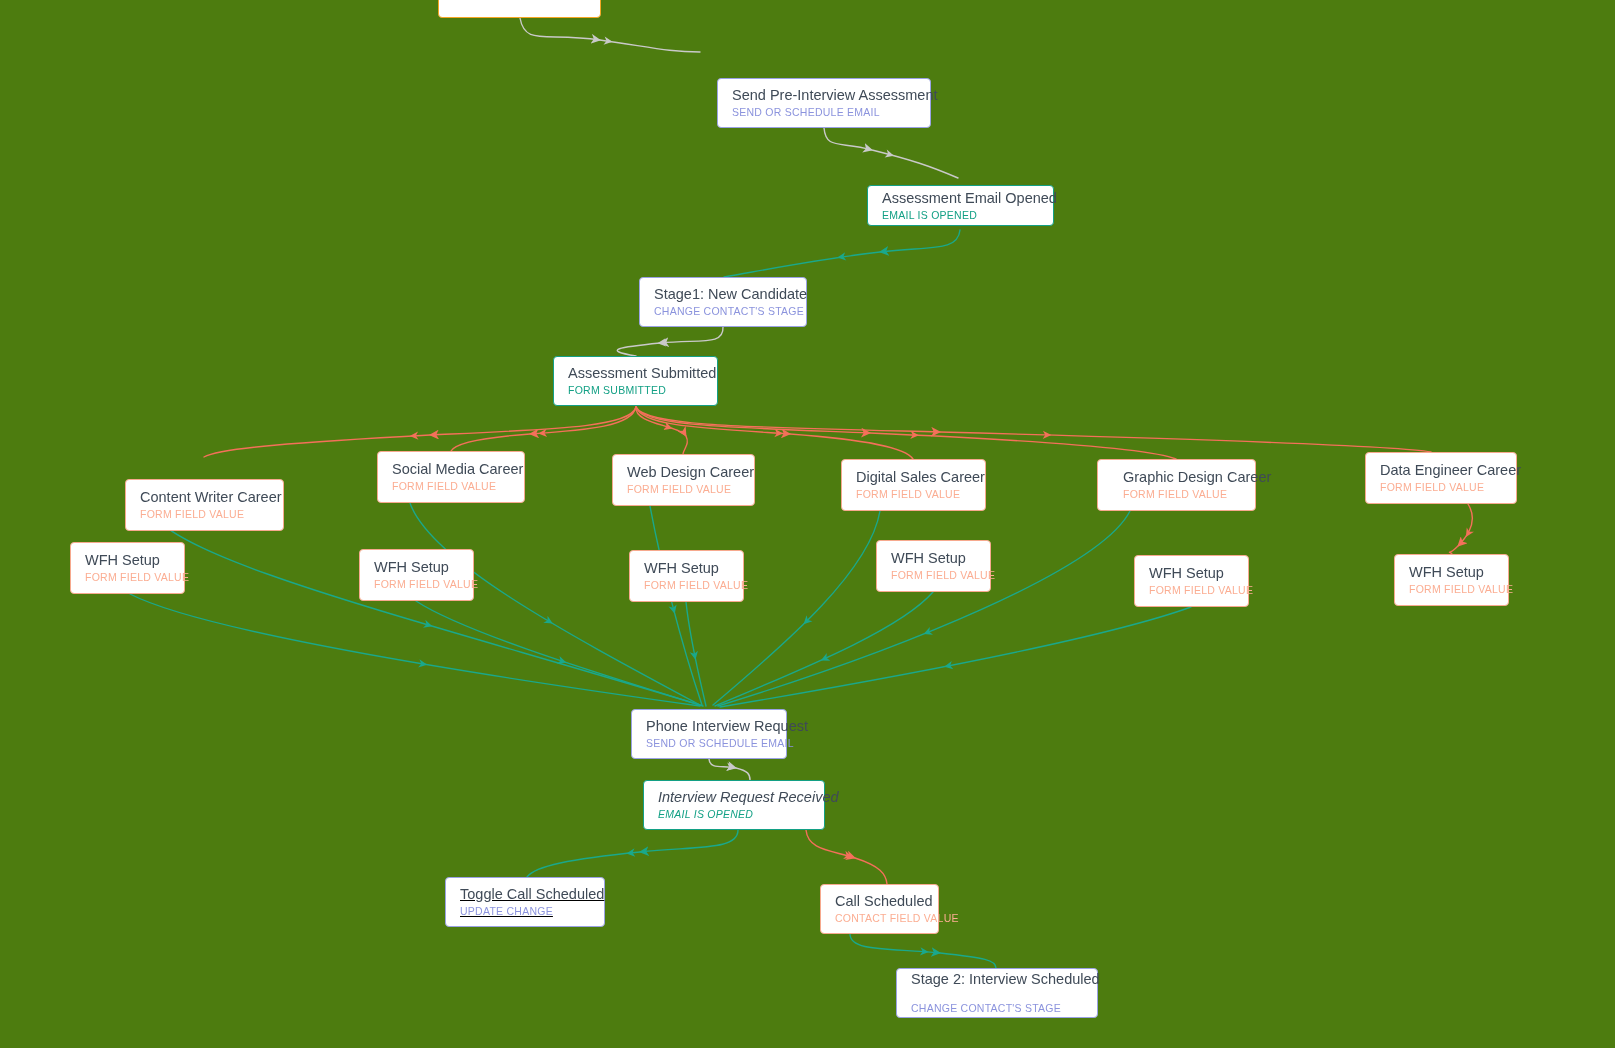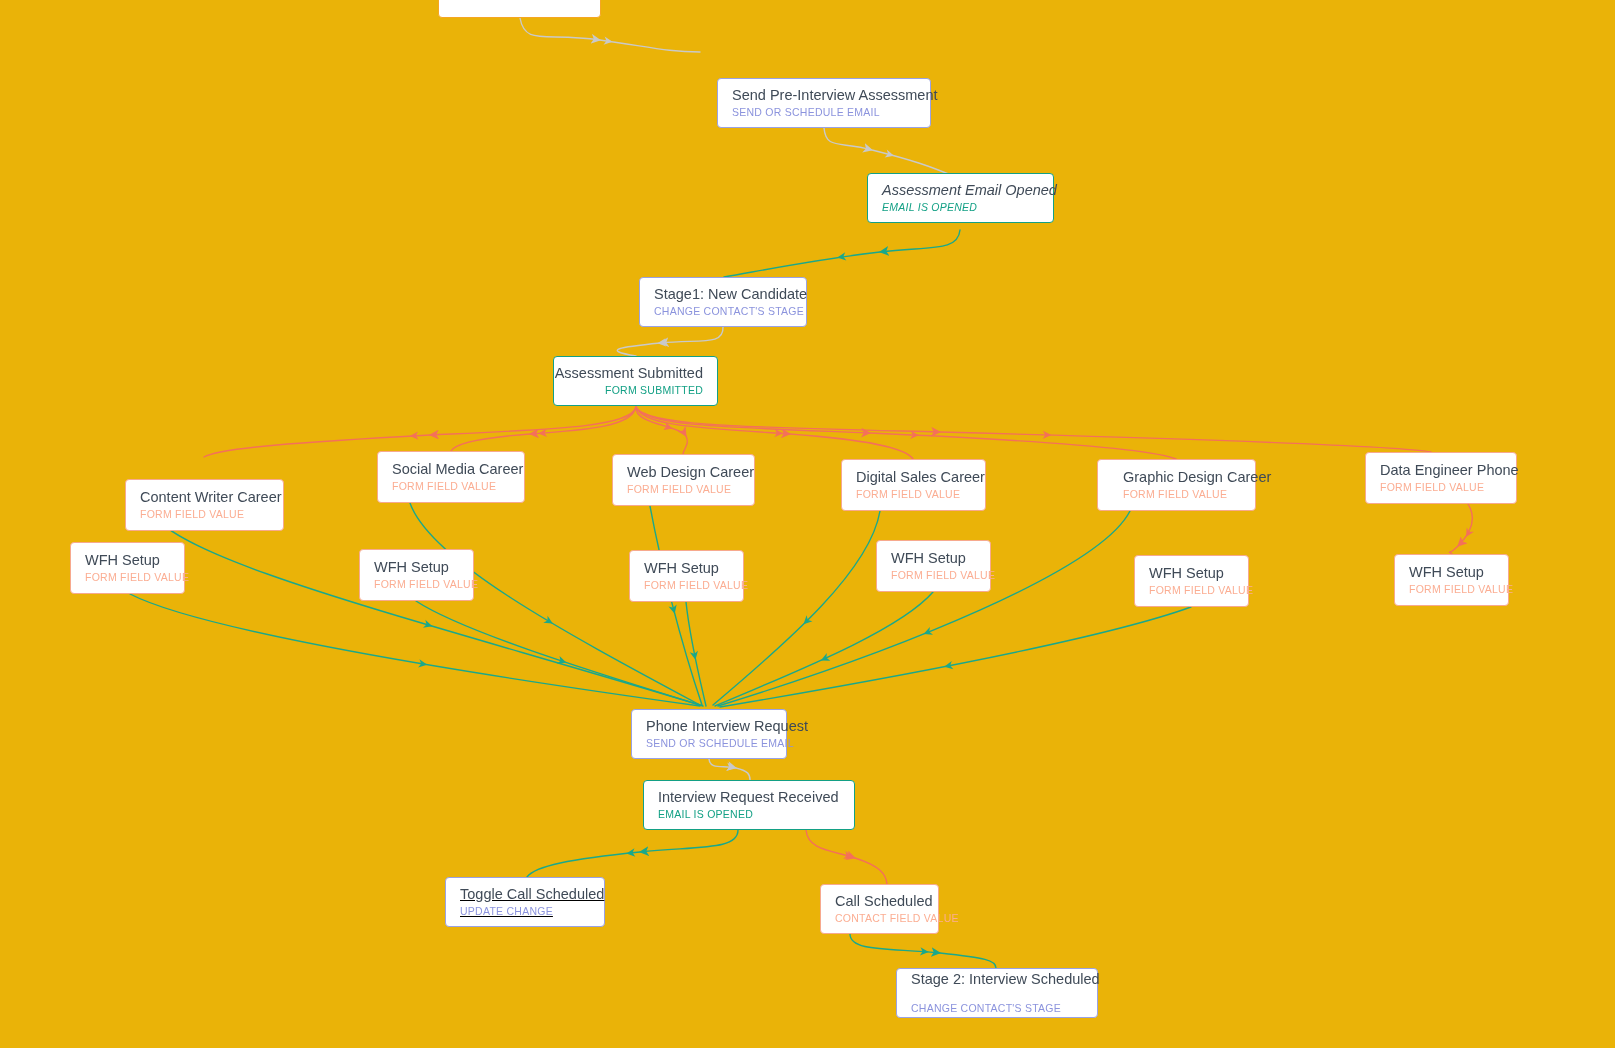--- a/index.html
+++ b/index.html
@@ -10,21 +10,21 @@
   }
   body {
     font-family: "Liberation Sans", "DejaVu Sans", sans-serif;
     -webkit-font-smoothing: antialiased;
   }
   #canvas {
     position: relative;
     width: 1615px;
     height: 1048px;
     overflow: hidden;
-    background: #eab308;
+    background: #4d7c0f;
   }
   #edge-layer {
     position: absolute;
     left: 0;
     top: 0;
     width: 1615px;
     height: 1048px;
     pointer-events: none;
   }
   .node {
@@ -141,29 +141,29 @@
 
   <div id="node-group">
       <div class="node goal" style="left: 438px; top: -34px; width: 163px; height: 52px;">
         <div class="n-title"></div>
         <div class="n-sub"></div>
       </div>
       <div class="node action" style="left: 717px; top: 78px; width: 214px; height: 50px;">
         <div class="n-title">Send Pre-Interview Assessment</div>
         <div class="n-sub">SEND OR SCHEDULE EMAIL</div>
       </div>
-      <div class="node trigger" style="left: 867px; top: 173px; width: 187px; height: 50px; font-style: italic;">
+      <div class="node trigger" style="left: 867px; top: 185px; width: 187px; height: 41px;">
         <div class="n-title">Assessment Email Opened</div>
         <div class="n-sub">EMAIL IS OPENED</div>
       </div>
       <div class="node action" style="left: 639px; top: 277px; width: 168px; height: 50px;">
         <div class="n-title">Stage1: New Candidate</div>
         <div class="n-sub">CHANGE CONTACT'S STAGE</div>
       </div>
-      <div class="node trigger" style="left: 553px; top: 356px; width: 165px; height: 50px; align-items: flex-end;">
+      <div class="node trigger" style="left: 553px; top: 356px; width: 165px; height: 50px;">
         <div class="n-title">Assessment Submitted</div>
         <div class="n-sub">FORM SUBMITTED</div>
       </div>
       <div class="node condition" style="left: 125px; top: 479px; width: 159px; height: 52px;">
         <div class="n-title">Content Writer Career</div>
         <div class="n-sub">FORM FIELD VALUE</div>
       </div>
       <div class="node condition" style="left: 377px; top: 451px; width: 148px; height: 52px;">
         <div class="n-title">Social Media Career</div>
         <div class="n-sub">FORM FIELD VALUE</div>
@@ -174,21 +174,21 @@
       </div>
       <div class="node condition" style="left: 841px; top: 459px; width: 145px; height: 52px;">
         <div class="n-title">Digital Sales Career</div>
         <div class="n-sub">FORM FIELD VALUE</div>
       </div>
       <div class="node condition" style="left: 1097px; top: 459px; width: 159px; height: 52px; padding-left: 25px;">
         <div class="n-title">Graphic Design Career</div>
         <div class="n-sub">FORM FIELD VALUE</div>
       </div>
       <div class="node condition" style="left: 1365px; top: 452px; width: 152px; height: 52px;">
-        <div class="n-title">Data Engineer Phone</div>
+        <div class="n-title">Data Engineer Career</div>
         <div class="n-sub">FORM FIELD VALUE</div>
       </div>
       <div class="node condition" style="left: 70px; top: 542px; width: 115px; height: 52px;">
         <div class="n-title">WFH Setup</div>
         <div class="n-sub">FORM FIELD VALUE</div>
       </div>
       <div class="node condition" style="left: 359px; top: 549px; width: 115px; height: 52px;">
         <div class="n-title">WFH Setup</div>
         <div class="n-sub">FORM FIELD VALUE</div>
       </div>
@@ -205,21 +205,21 @@
         <div class="n-sub">FORM FIELD VALUE</div>
       </div>
       <div class="node condition" style="left: 1394px; top: 554px; width: 115px; height: 52px;">
         <div class="n-title">WFH Setup</div>
         <div class="n-sub">FORM FIELD VALUE</div>
       </div>
       <div class="node action" style="left: 631px; top: 709px; width: 156px; height: 50px;">
         <div class="n-title">Phone Interview Request</div>
         <div class="n-sub">SEND OR SCHEDULE EMAIL</div>
       </div>
-      <div class="node trigger" style="left: 643px; top: 780px; width: 212px; height: 50px;">
+      <div class="node trigger" style="left: 643px; top: 780px; width: 182px; height: 50px; font-style: italic;">
         <div class="n-title">Interview Request Received</div>
         <div class="n-sub">EMAIL IS OPENED</div>
       </div>
       <div class="node action" style="left: 445px; top: 877px; width: 160px; height: 50px; text-decoration: underline;">
         <div class="n-title">Toggle Call Scheduled</div>
         <div class="n-sub">UPDATE CHANGE</div>
       </div>
       <div class="node condition" style="left: 820px; top: 884px; width: 119px; height: 50px;">
         <div class="n-title">Call Scheduled</div>
         <div class="n-sub">CONTACT FIELD VALUE</div>

